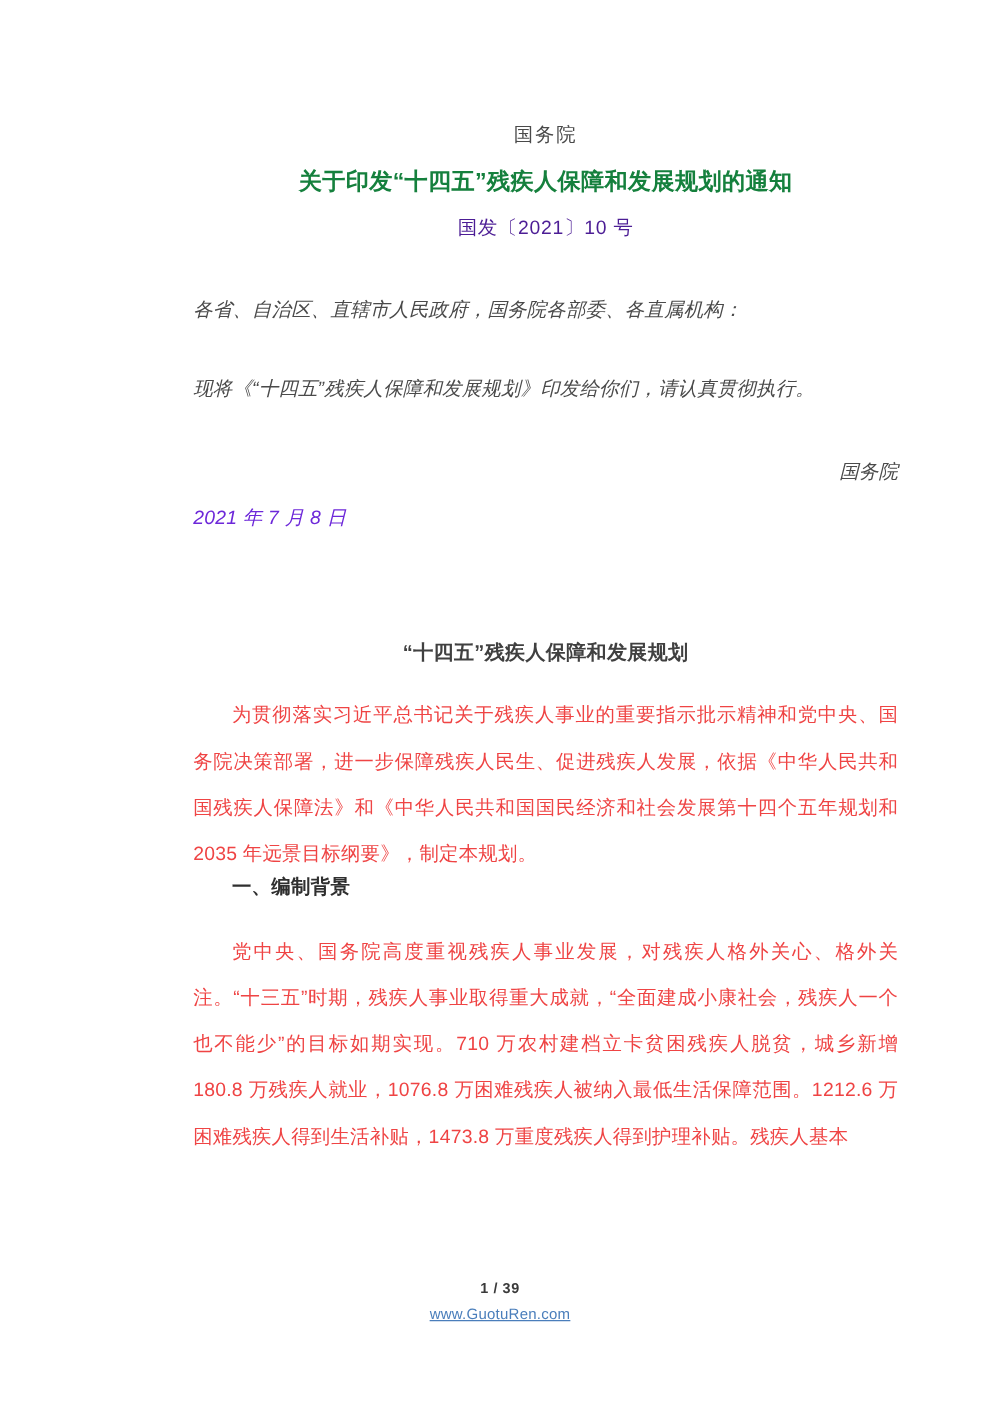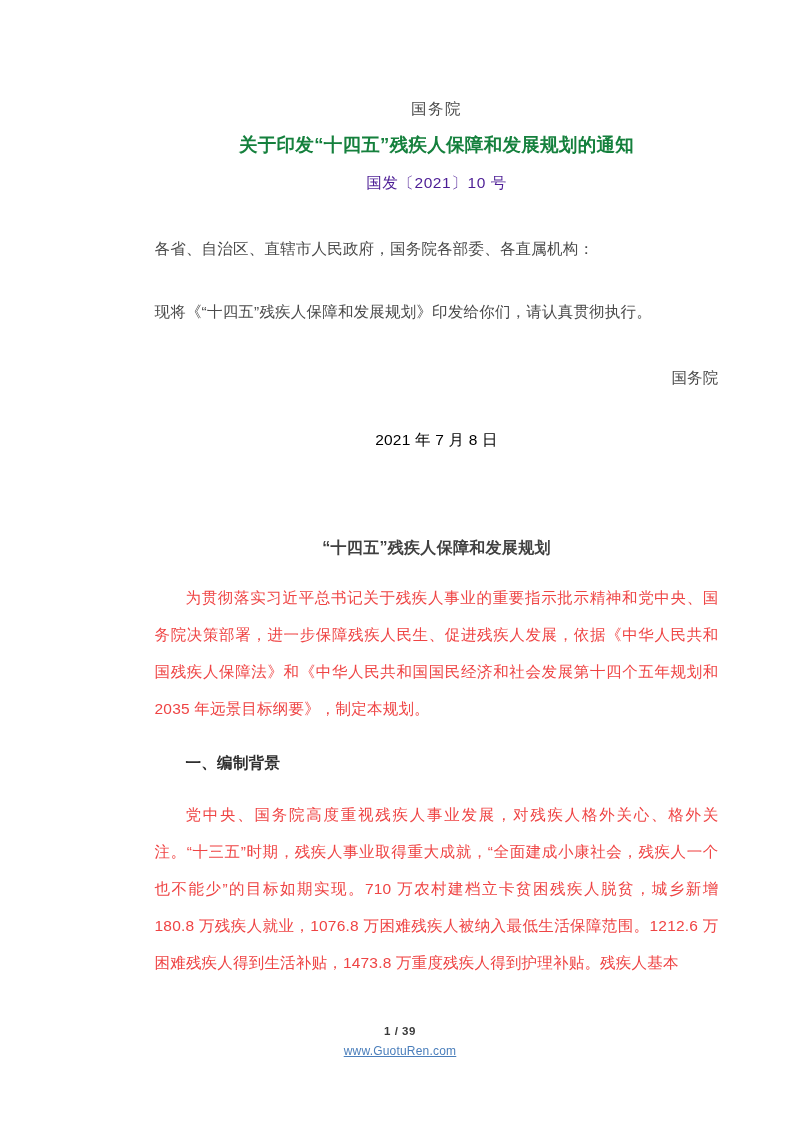--- a/index.html
+++ b/index.html
@@ -49,43 +49,44 @@
     margin-top: 21px;
     font-size: 15.5px;
     color: #4c1d95;
     letter-spacing: 0.6px;
     line-height: 1;
   }
 
   
   .notice {
     margin-top: 50px;
+    font-style: italic;
   }
   .notice-line {
     font-size: 15.5px;
     color: #4a4a4a;
     line-height: 1;
     letter-spacing: 0.2px;
   }
   .notice-line + .notice-line {
     margin-top: 48px;
   }
   .sign-org {
     margin-top: 50px;
     text-align: right;
     font-size: 15.5px;
     color: #4a4a4a;
     line-height: 1;
     letter-spacing: 0.2px;
   }
   .sign-date {
-    margin-top: 47px;
-    text-align: center;
+    margin-top: 22px;
+    text-align: left;
     font-size: 15.5px;
-    color: #000000;
+    color: #6d28d9;
     line-height: 1;
     letter-spacing: 0.2px;
   }
 
   
   .plan {
     margin-top: 92px;
   }
   .plan-title {
     text-align: center;
@@ -99,21 +100,20 @@
     margin-top: 23px;
     font-size: 15.5px;
     color: #ef4444;
     line-height: 37px;
     text-align: justify;
     text-justify: inter-ideograph;
     text-indent: 2em;
     letter-spacing: 0.2px;
   }
   .section-heading {
-    margin-top: 28px;
     font-size: 15.5px;
     font-weight: bold;
     color: #2f2f2f;
     line-height: 1;
     text-indent: 2em;
     letter-spacing: 0.3px;
   }
   .section-heading + .body-para {
     margin-top: 26px;
   }

